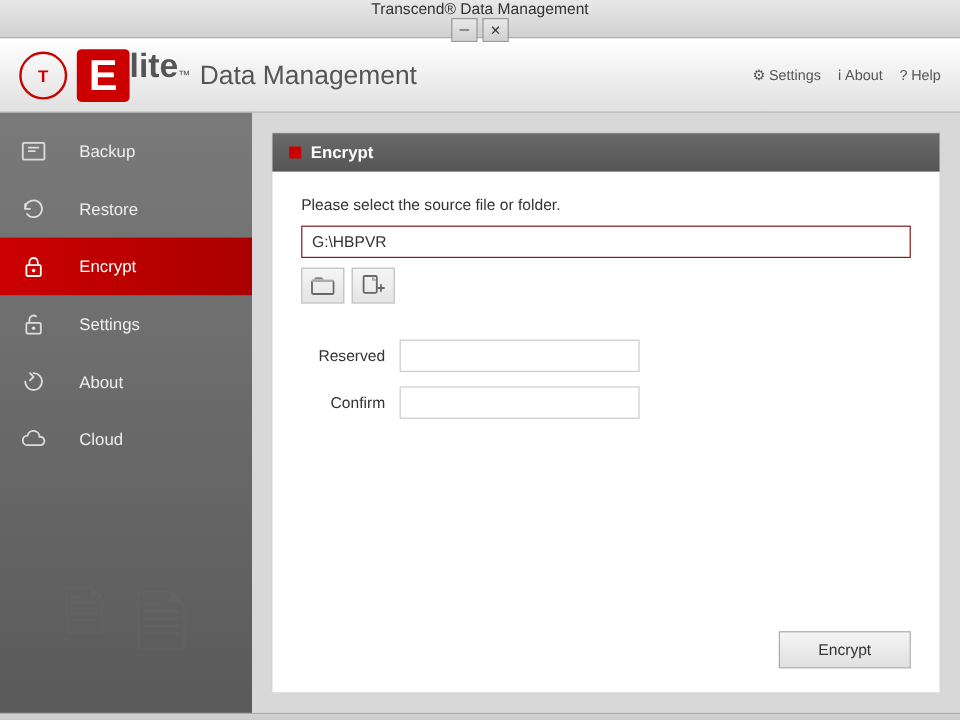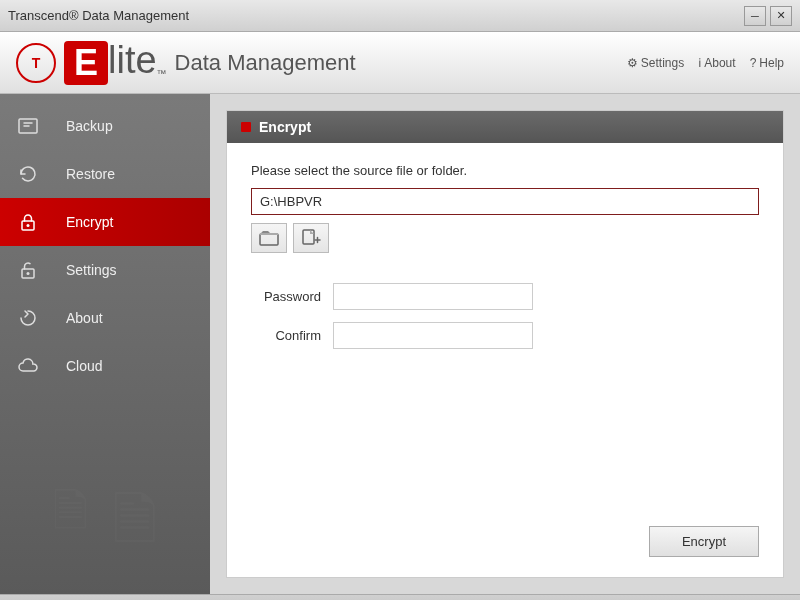--- a/index.html
+++ b/index.html
@@ -17,20 +17,21 @@
     
     .title-bar {
       width: 100%;
       height: 32px;
       background: linear-gradient(to bottom, #e8e8e8, #d0d0d0);
       display: flex;
       align-items: center;
       justify-content: space-between;
       padding: 0 8px;
       border-bottom: 1px solid #aaa;
+      flex-direction: column;
     }
 
     .title-bar-left {
       display: flex;
       align-items: center;
       gap: 10px;
     }
 
     .title-bar-controls {
       display: flex;
@@ -93,22 +94,22 @@
       font-weight: bold;
       width: 44px;
       height: 44px;
       display: flex;
       align-items: center;
       justify-content: center;
       border-radius: 4px;
     }
 
     .elite-text {
-      font-size: 38px;
-      font-weight: normal;
+      font-size: 28px;
+      font-weight: bold;
       color: #555;
       line-height: 1;
     }
 
     .elite-tm {
       font-size: 10px;
       color: #555;
       vertical-align: super;
     }
 
@@ -466,21 +467,21 @@
           <button class="file-btn" title="Add File">
             <svg width="20" height="18" viewBox="0 0 20 18">
               <rect x="2" y="1" width="11" height="14" rx="1" fill="none" stroke="#666" stroke-width="1.5"></rect>
               <path d="M9 1l4 4H9V1z" fill="#aaa" stroke="none"></path>
               <path d="M14 11h5M16.5 8.5v5" stroke="#666" stroke-width="1.5" stroke-linecap="round"></path>
             </svg>
           </button>
         </div>
 
         <div class="form-row">
-          <label class="form-label">Password</label>
+          <label class="form-label">Reserved</label>
           <input class="form-input" type="password" style="">
         </div>
 
         <div class="form-row">
           <label class="form-label">Confirm</label>
           <input class="form-input" type="password" style="">
         </div>
 
         <div class="action-row">
           <button class="encrypt-btn">Encrypt</button>

